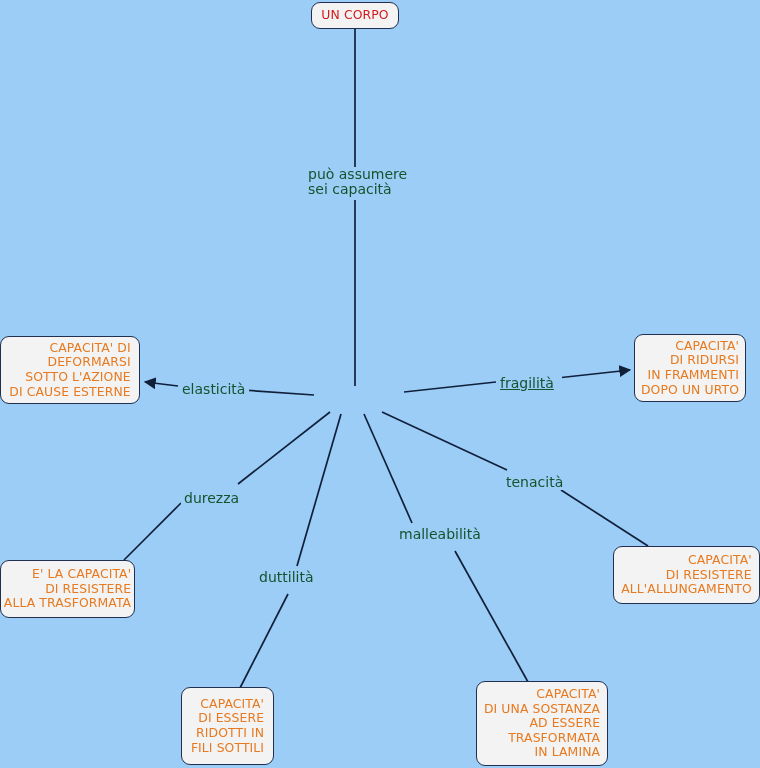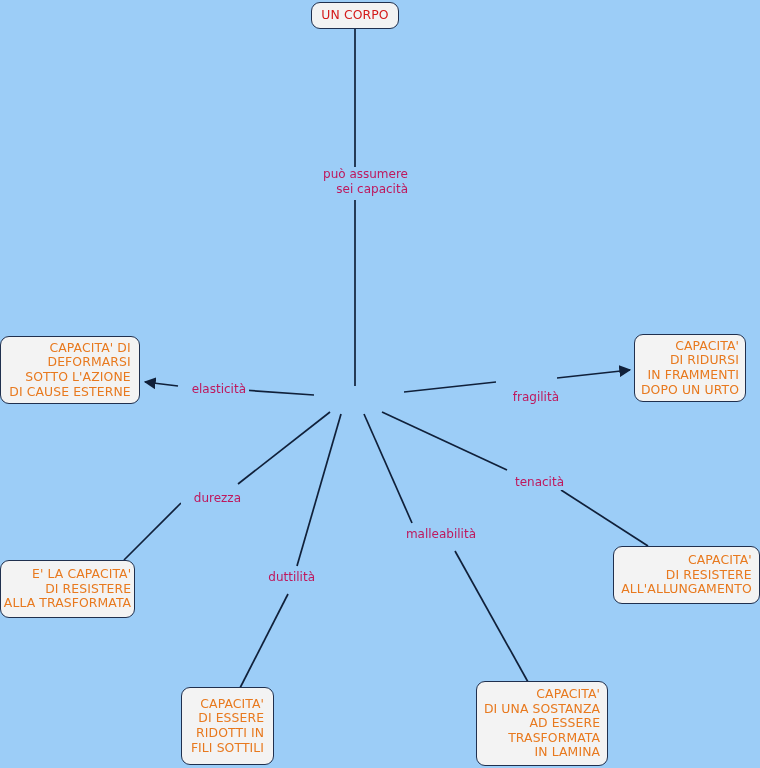--- a/index.html
+++ b/index.html
@@ -36,24 +36,24 @@
     font-size: 12.4px;
     letter-spacing: 0.1px;
     color: #e8791e;
     white-space: pre-line;
     z-index: 3;
   }
   .node.red { color: #d41a1a; }
   .node.orange { color: #e8791e; }
   .edge-label {
     position: absolute;
-    color: #be185d;
-    font-size: 12px;
+    color: #14532d;
+    font-size: 14px;
     line-height: 15px;
-    text-align: right;
+    text-align: left;
     white-space: pre-line;
     background: #9ccdf7;
     padding: 0 3px;
     z-index: 4;
   }
 </style>
 </head>
 <body>
 
 <div id="canvas">
@@ -120,21 +120,21 @@
 
   <div class="node orange" style="left:613px; top:546px; width:147px; height:58px;">CAPACITA'
 DI RESISTERE
 ALL'ALLUNGAMENTO</div>
 
   <div class="edge-label" style="left:305px; top:167px; width:100px;">può assumere
 sei capacità</div>
 
   <div class="edge-label" style="left:179px; top:382px; width:64px;">elasticità</div>
 
-  <div class="edge-label" style="left:497px; top:390px; width:59px;">fragilità</div>
+  <div class="edge-label" style="left:497px; top:376px; width:59px;text-decoration:underline;">fragilità</div>
 
   <div class="edge-label" style="left:181px; top:491px; width:57px;">durezza</div>
 
   <div class="edge-label" style="left:256px; top:570px; width:56px;">duttilità</div>
 
   <div class="edge-label" style="left:396px; top:527px; width:77px;">malleabilità</div>
 
   <div class="edge-label" style="left:503px; top:475px; width:58px;">tenacità</div>
 
 </div>

